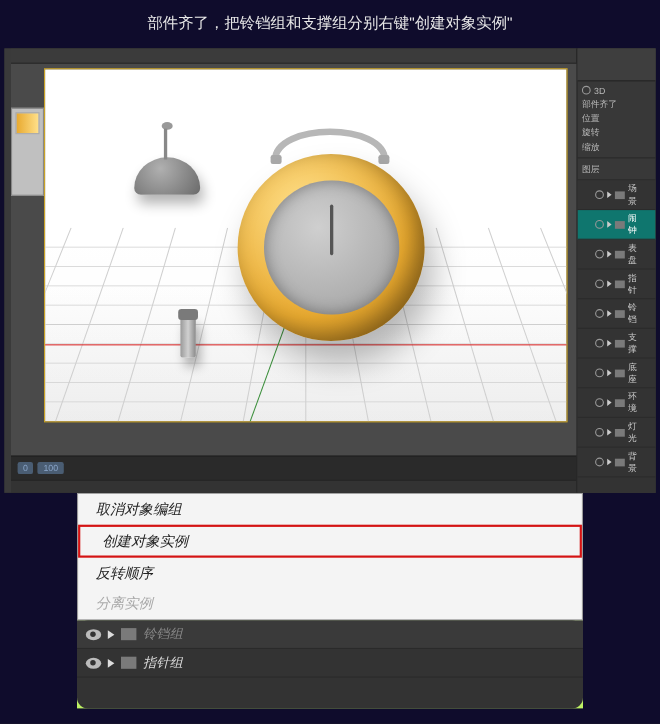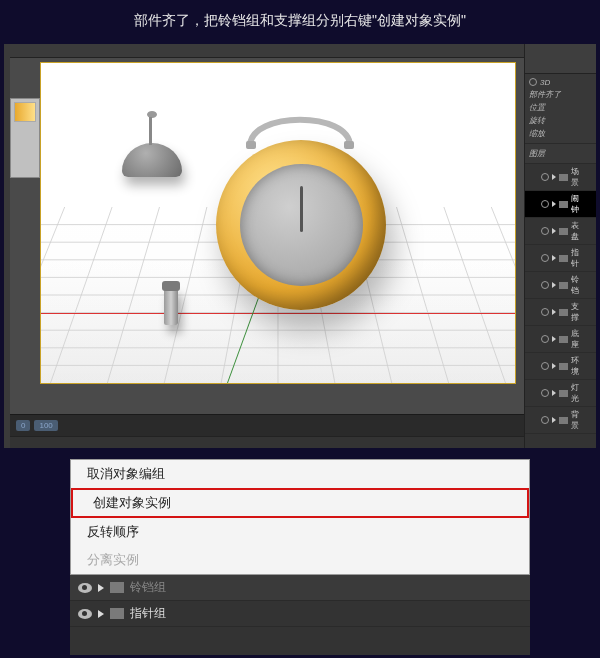--- a/index.html
+++ b/index.html
@@ -210,79 +210,80 @@
   .rp-section {
     padding: 3px 4px;
     border-bottom: 1px solid #2a2a2a;
   }
   .rp-row {
     display: flex;
     gap: 3px;
     padding: 1px 0;
     white-space: nowrap;
     overflow: hidden;
-    font-style: italic;
   }
   .eye {
     width: 8px; height: 8px;
     border: 1px solid #999;
     border-radius: 50%;
     flex-shrink: 0;
   }
   .layer-panel {
     flex: 1;
     background: #333;
     overflow: hidden;
   }
   .layer-row {
     display: flex;
     align-items: center;
     gap: 3px;
     padding: 2px 16px;
     border-bottom: 1px solid #2b2b2b;
     color: #ccc;
   }
-  .layer-row.sel { background: #000000; color: #fff; }
+  .layer-row.sel { background: #0f766e; color: #fff; }
   .tri {
     width: 0; height: 0;
     border-top: 3px solid transparent;
     border-bottom: 3px solid transparent;
     border-left: 4px solid #ccc;
     flex-shrink: 0;
   }
   .folder {
     width: 9px; height: 7px;
     background: #7a7a7a;
     flex-shrink: 0;
   }
   .lower-area {
-    margin: 11px 70px 0;
+    margin: 0 70px 0;
     background: #bef264;
     height: 196px;
     display: flex;
     flex-direction: column;
+    font-style: italic;
   }
   .ctx-menu {
     background: #f4f4f4;
     border: 1px solid #9a9a9a;
     color: #222;
     font-size: 13px;
     width: 100%;
   }
   .ctx-item {
     padding: 5px 16px;
   }
   .ctx-item.disabled { color: #a8a8a8; }
   .ctx-item.highlight {
     border: 2px solid #d41313;
     padding: 4px 20px;
   }
   .lower-layers {
     flex: 1;
     background: #333;
+    border-radius: 10px;
   }
   .ll-row {
     display: flex;
     align-items: center;
     gap: 6px;
     padding: 4px 8px;
     border-bottom: 1px solid #2a2a2a;
     color: #ddd;
     font-size: 12px;
   }

